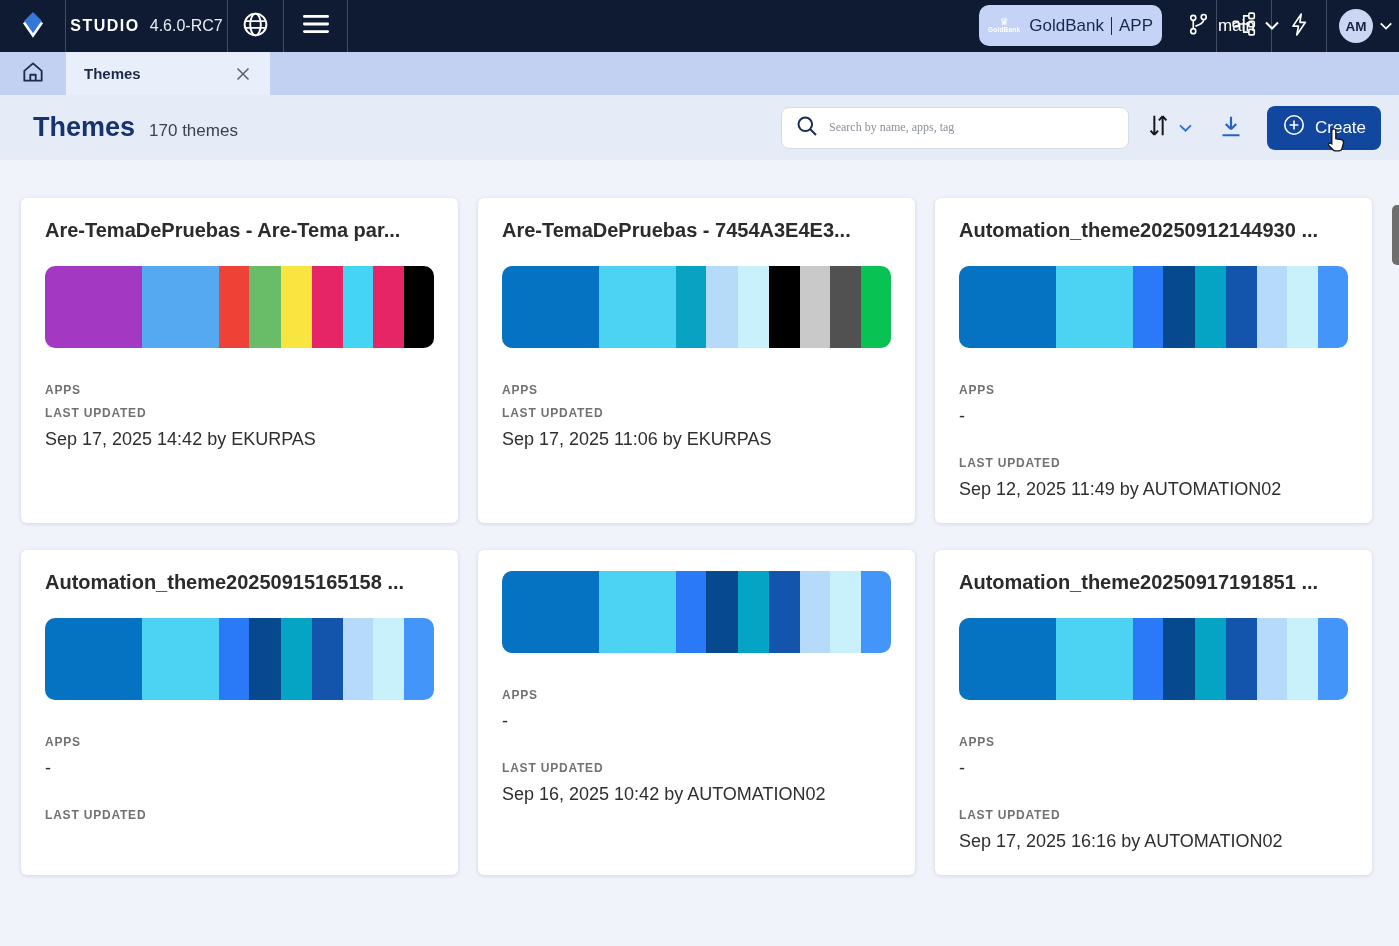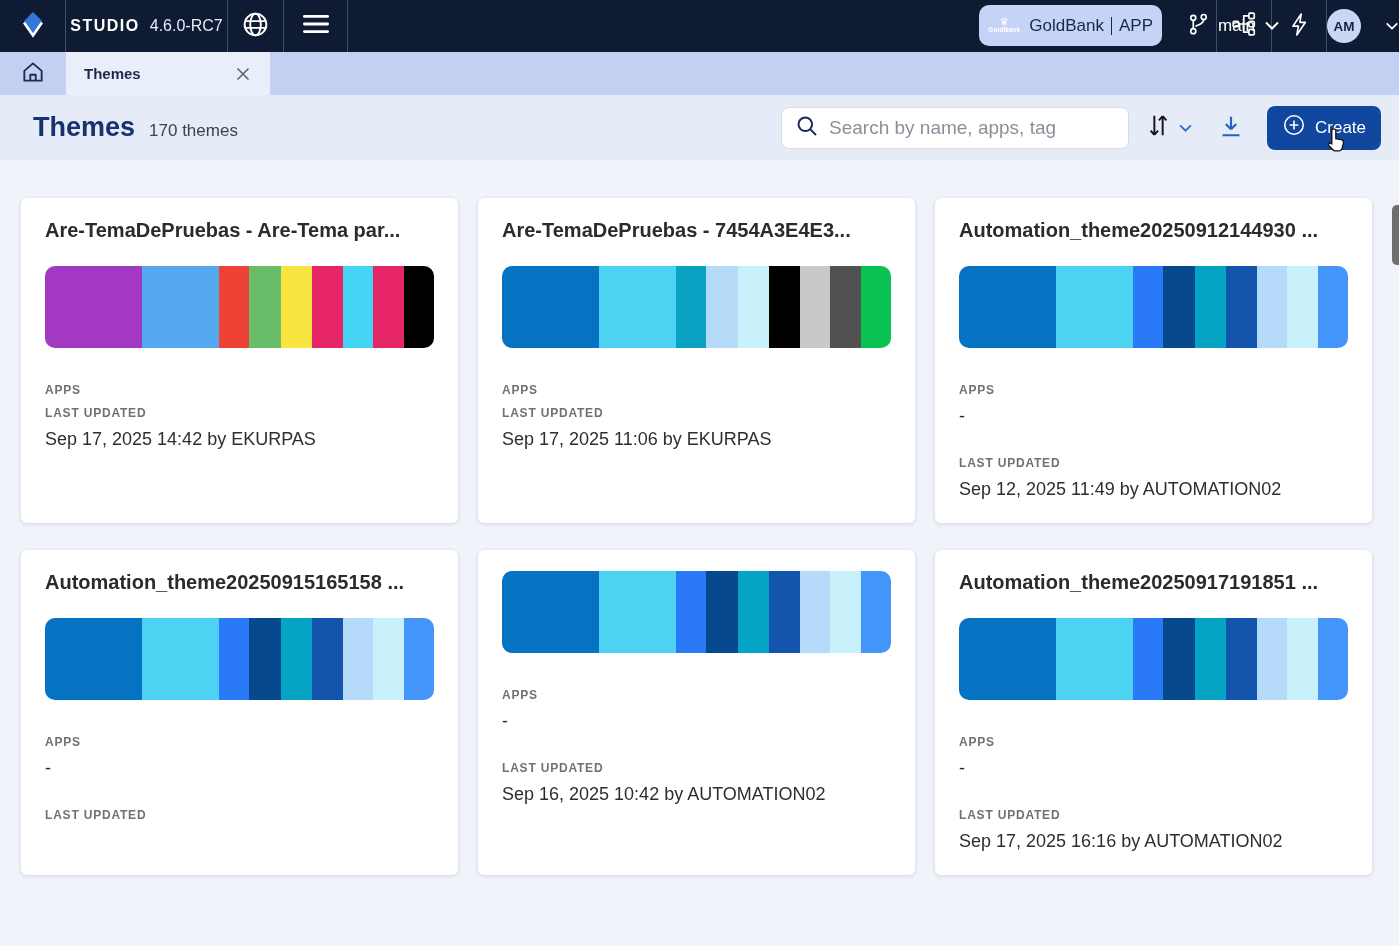--- a/index.html
+++ b/index.html
@@ -21,40 +21,40 @@
   .mini-logo { display:flex; flex-direction:column; align-items:center; line-height:1; color:#fff; }
   .mini-logo .crown { font-size:10px; }
   .mini-logo .mtxt { font-size:6.5px; font-weight:bold; letter-spacing:.2px; }
   .badge-text { color:#15294F; font-size:17px; display:flex; align-items:center; gap:7px; }
   .badge-text .bar { width:1px; height:18px; background:#15294F; display:inline-block; }
   .branch { position:absolute; left:840px; top:0; height:52px; display:flex; align-items:center; gap:9px; cursor:pointer; }
   .branch-name { font-size:17px; }
   .tb-right { display:flex; }
   .tb-icon-cell { width:55px; display:flex; align-items:center; justify-content:center;
     border-left:1px solid rgba(255,255,255,.22); cursor:pointer; }
-  .tb-avatar-cell { width:73px; display:flex; align-items:center; justify-content:space-between; gap:6px;
-    border-left:1px solid rgba(255,255,255,.22); cursor:pointer; }
+  .tb-avatar-cell { width:73px; display:flex; align-items:center; justify-content:flex-start; gap:6px;
+    border-left:1px solid rgba(255,255,255,.22); cursor:pointer;padding-left:12px; }
   .avatar { width:34px; height:34px; border-radius:50%; background:#CBD6F4; color:#16223F;
     font-size:13.5px; font-weight:bold; display:flex; align-items:center; justify-content:center; }
 
   
   .tabbar { height:43px; background:#C2D0F2; display:flex; }
   .tab-home { width:66px; display:flex; align-items:center; justify-content:center; cursor:pointer; }
   .tab-active { width:204px; background:#E9EEFB; display:flex; align-items:center; padding:0 16px 0 18px; }
   .tab-label { font-size:15px; font-weight:bold; color:#1B2A4A; flex:1; }
   .tab-close { width:22px; height:22px; display:flex; align-items:center; justify-content:center; cursor:pointer; }
 
   
   .page-header { height:65px; background:#E6EBF8; display:flex; align-items:center; padding:0 18px 0 33px; }
   .ph-title { font-size:27px; font-weight:bold; color:#16336E; }
   .ph-count { font-size:17px; color:#3C4250; margin-left:14px; margin-top:6px; }
   .ph-spacer { flex:1; }
   .search-box { width:348px; height:42px; background:#fff; border:1px solid #D7DBE4; border-radius:8px;
     display:flex; align-items:center; padding:0 12px 0 13px; gap:10px; }
-  .search-box input { border:none; outline:none; flex:1; font-size:19px; color:#333; font-family:Liberation Sans, sans-serif; background:transparent; }
+  .search-box input { border:none; outline:none; flex:1; font-size:12px; color:#333; font-family:Liberation Serif, serif; background:transparent; }
   .search-box input::placeholder { color:#8A8F99; }
   .sort-group { display:flex; align-items:center; gap:8px; margin-left:18px; cursor:pointer; }
   .download-btn { margin-left:26px; cursor:pointer; display:flex; align-items:center; }
   .create-btn { margin-left:24px; width:114px; height:44px; background:#1247A0; border:none; border-radius:8px;
     color:#fff; font-size:17px; font-family:"Liberation Sans",sans-serif; display:flex; align-items:center;
     justify-content:center; gap:9px; cursor:pointer; }
 
   
   .content { height:786px; overflow:hidden; position:relative; }
   .grid { display:grid; grid-template-columns:repeat(3,437px); gap:27px 20px; padding:38px 0 0 21px; }

